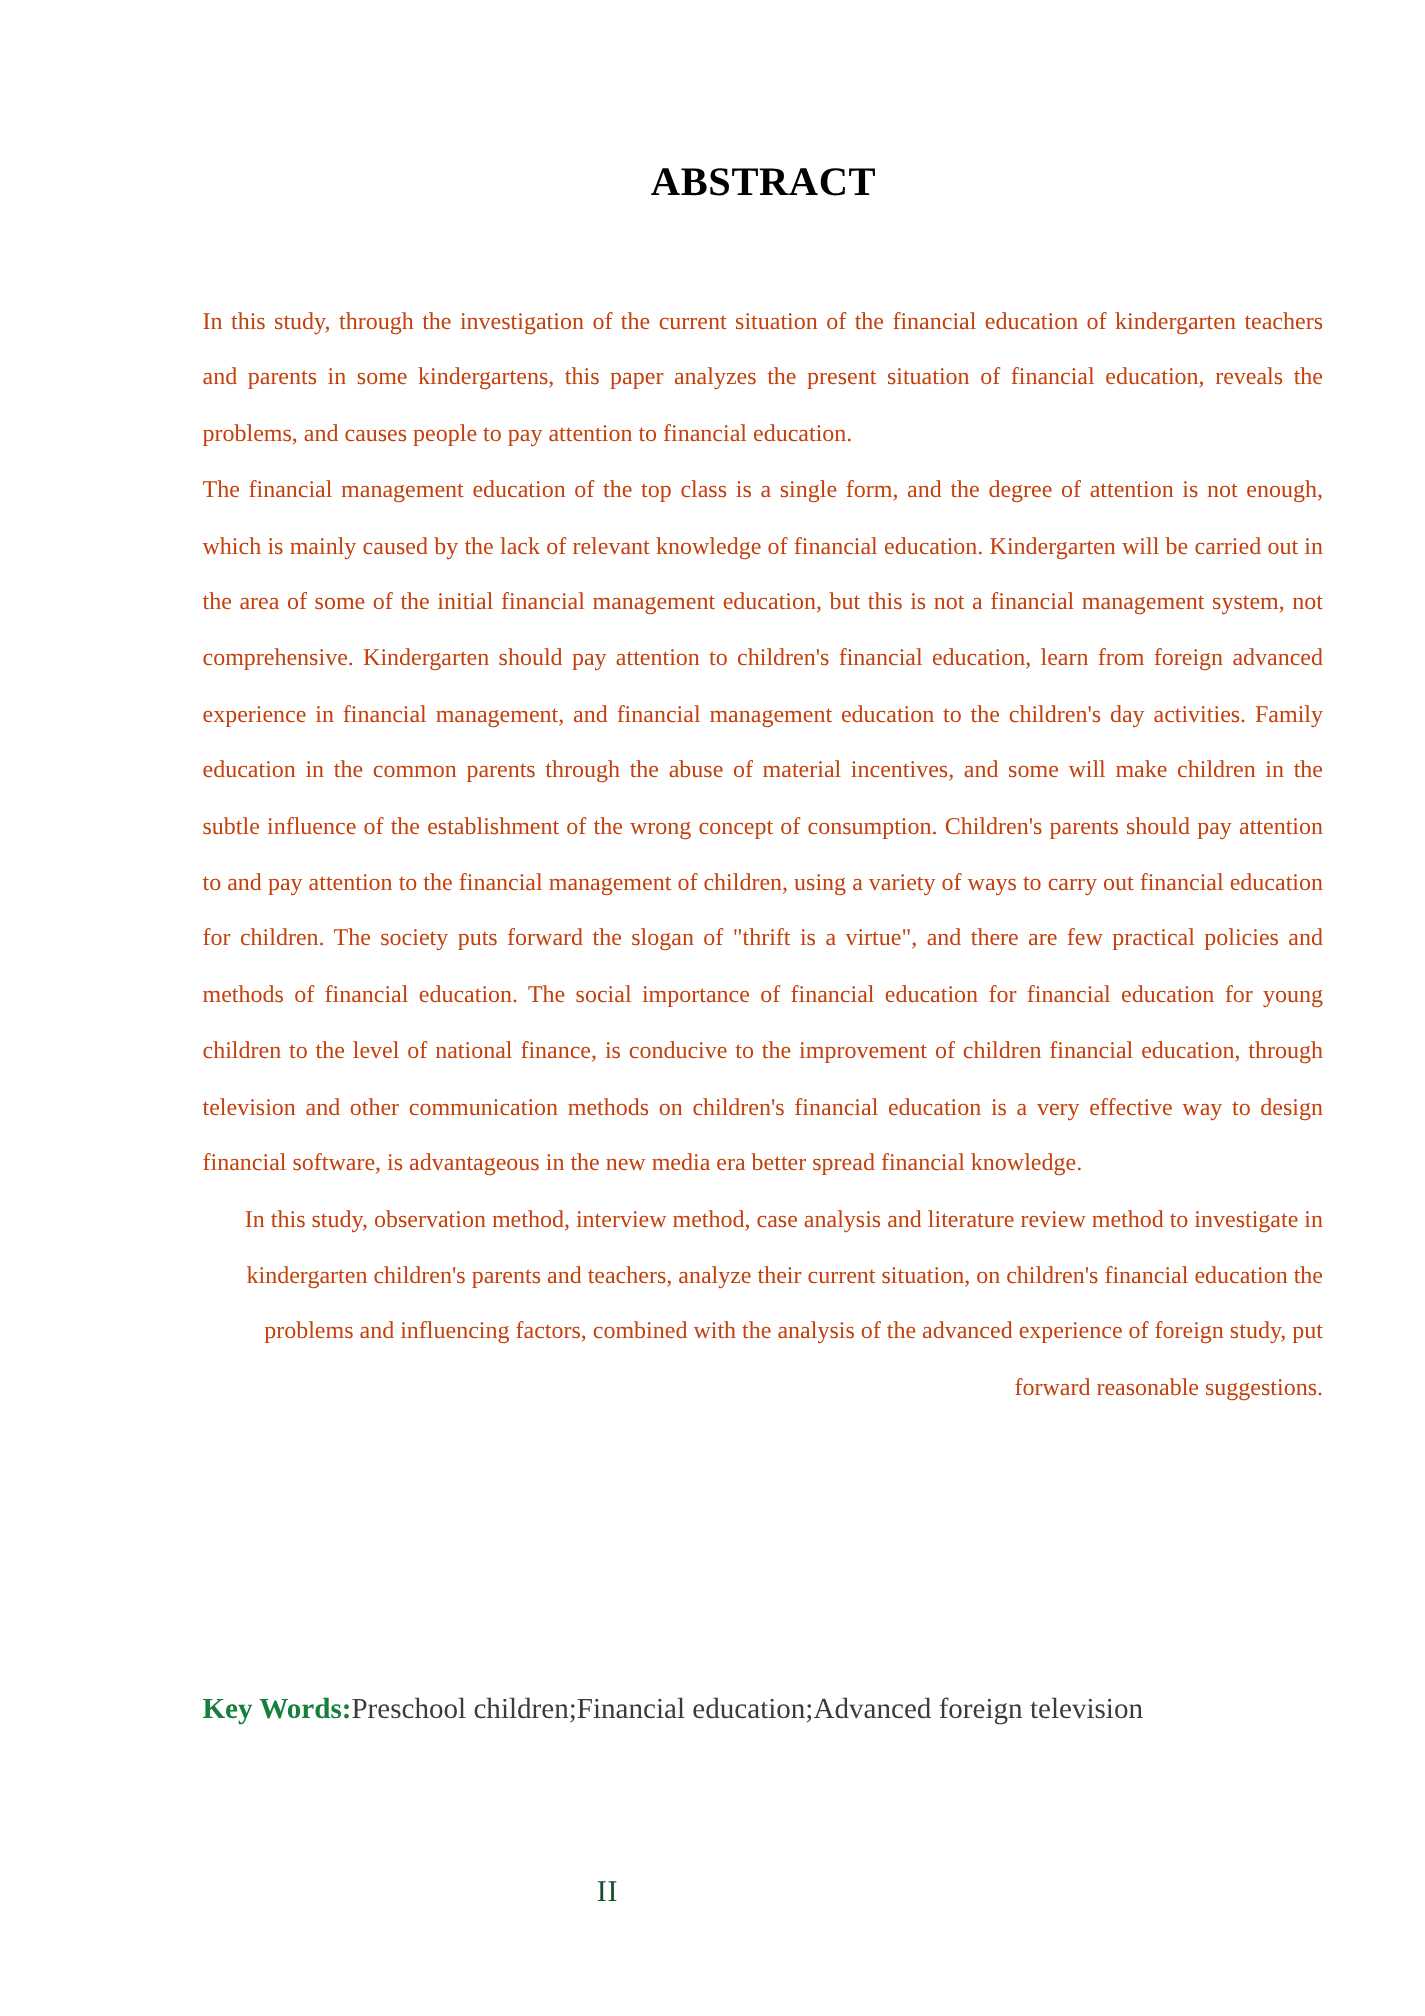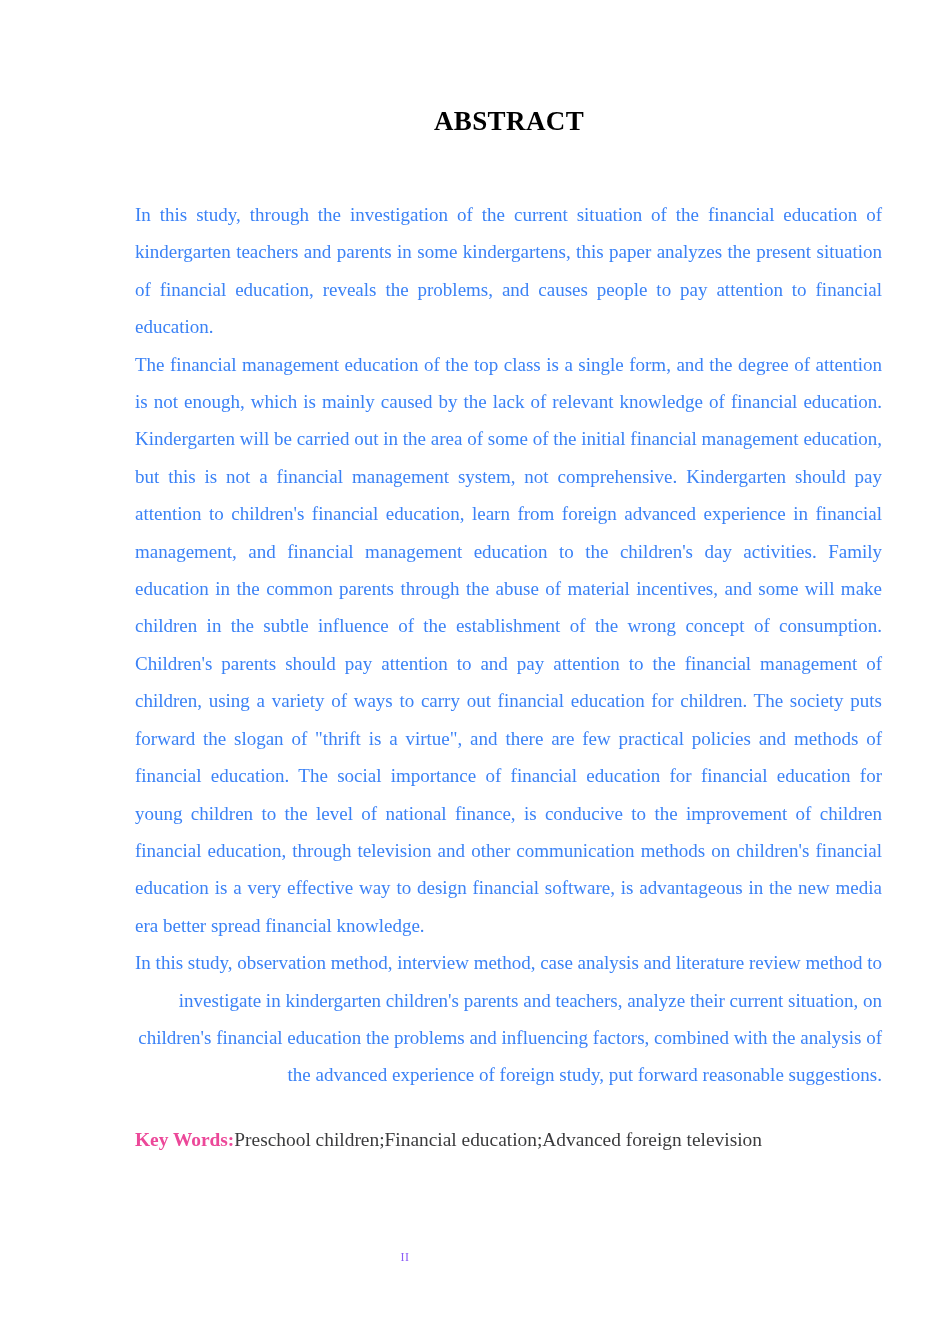--- a/index.html
+++ b/index.html
@@ -30,23 +30,23 @@
     font-weight: bold;
     letter-spacing: 0.4px;
     color: #000000;
     line-height: 34px;
   }
   .body-block {
     position: absolute;
     top: 196px;
     left: 135px;
     width: 747px;
-    font-size: 19px;
+    font-size: 16px;
     line-height: 37.4px;
-    color: #3b82f6;
+    color: #c2410c;
     text-align: justify;
     text-justify: inter-word;
   }
   .para {
     margin: 0;
     text-align: justify;
   }
   .para:last-child {
     text-align: right;
   }
@@ -55,30 +55,30 @@
     top: 1124px;
     left: 135px;
     width: 747px;
     font-size: 19.4px;
     line-height: 32px;
     color: #3b3b3d;
     white-space: nowrap;
   }
   .keywords-label {
     font-weight: bold;
-    color: #ec4899;
+    color: #15803d;
   }
   .page-number {
     position: absolute;
     top: 1250px;
     left: 0;
     width: 810px;
     text-align: center;
-    font-size: 12px;
-    color: #8b5cf6;
+    font-size: 20px;
+    color: #14532d;
     letter-spacing: 0.5px;
   }
 </style>
 </head>
 <body>
 
 <div class="page">
 
   <div class="page-title">ABSTRACT</div>
 

